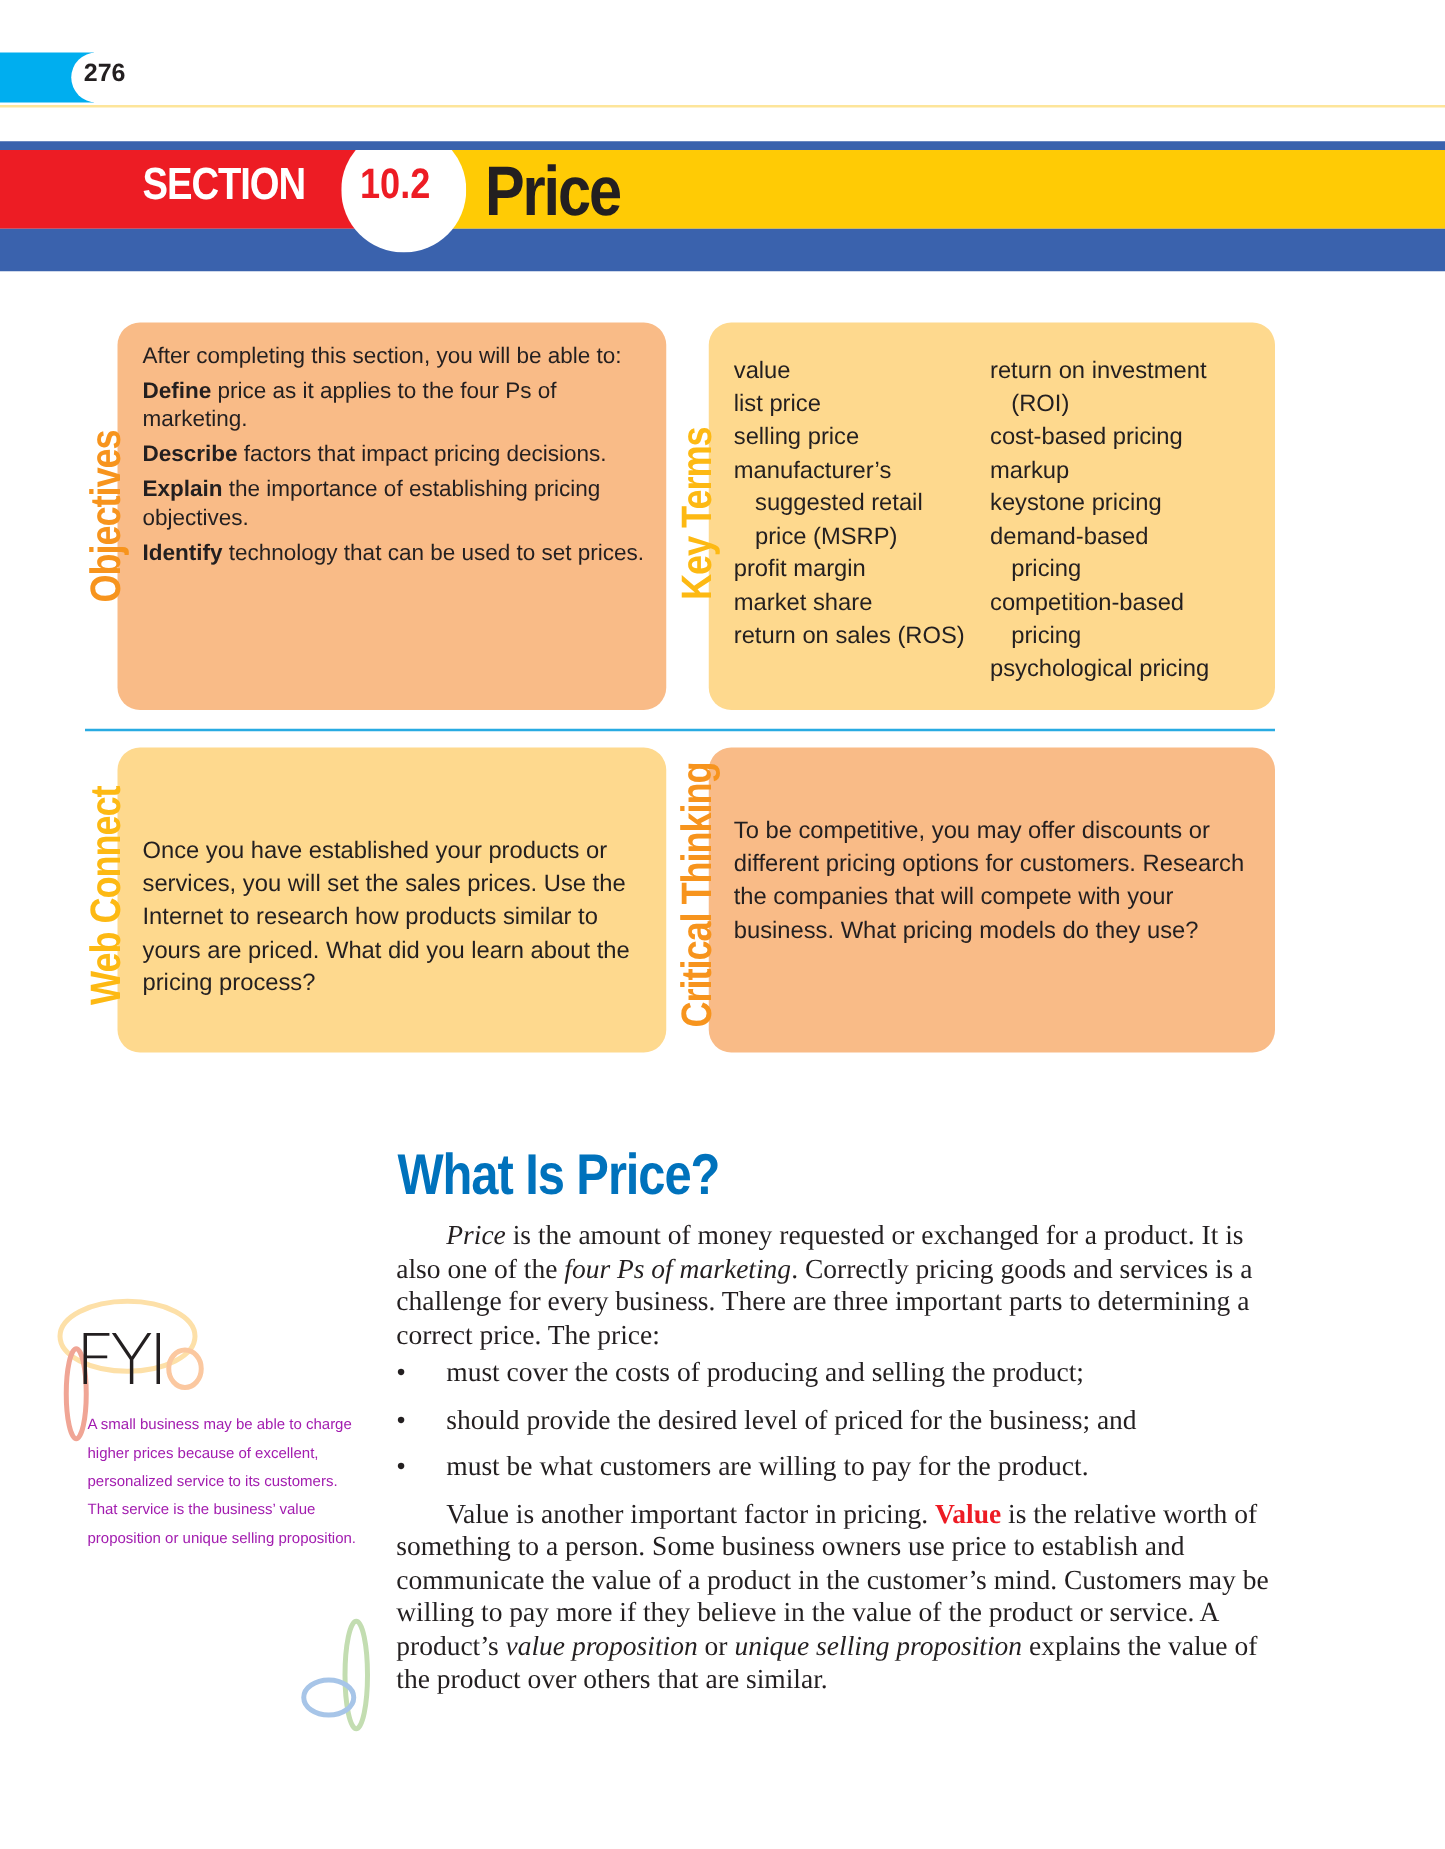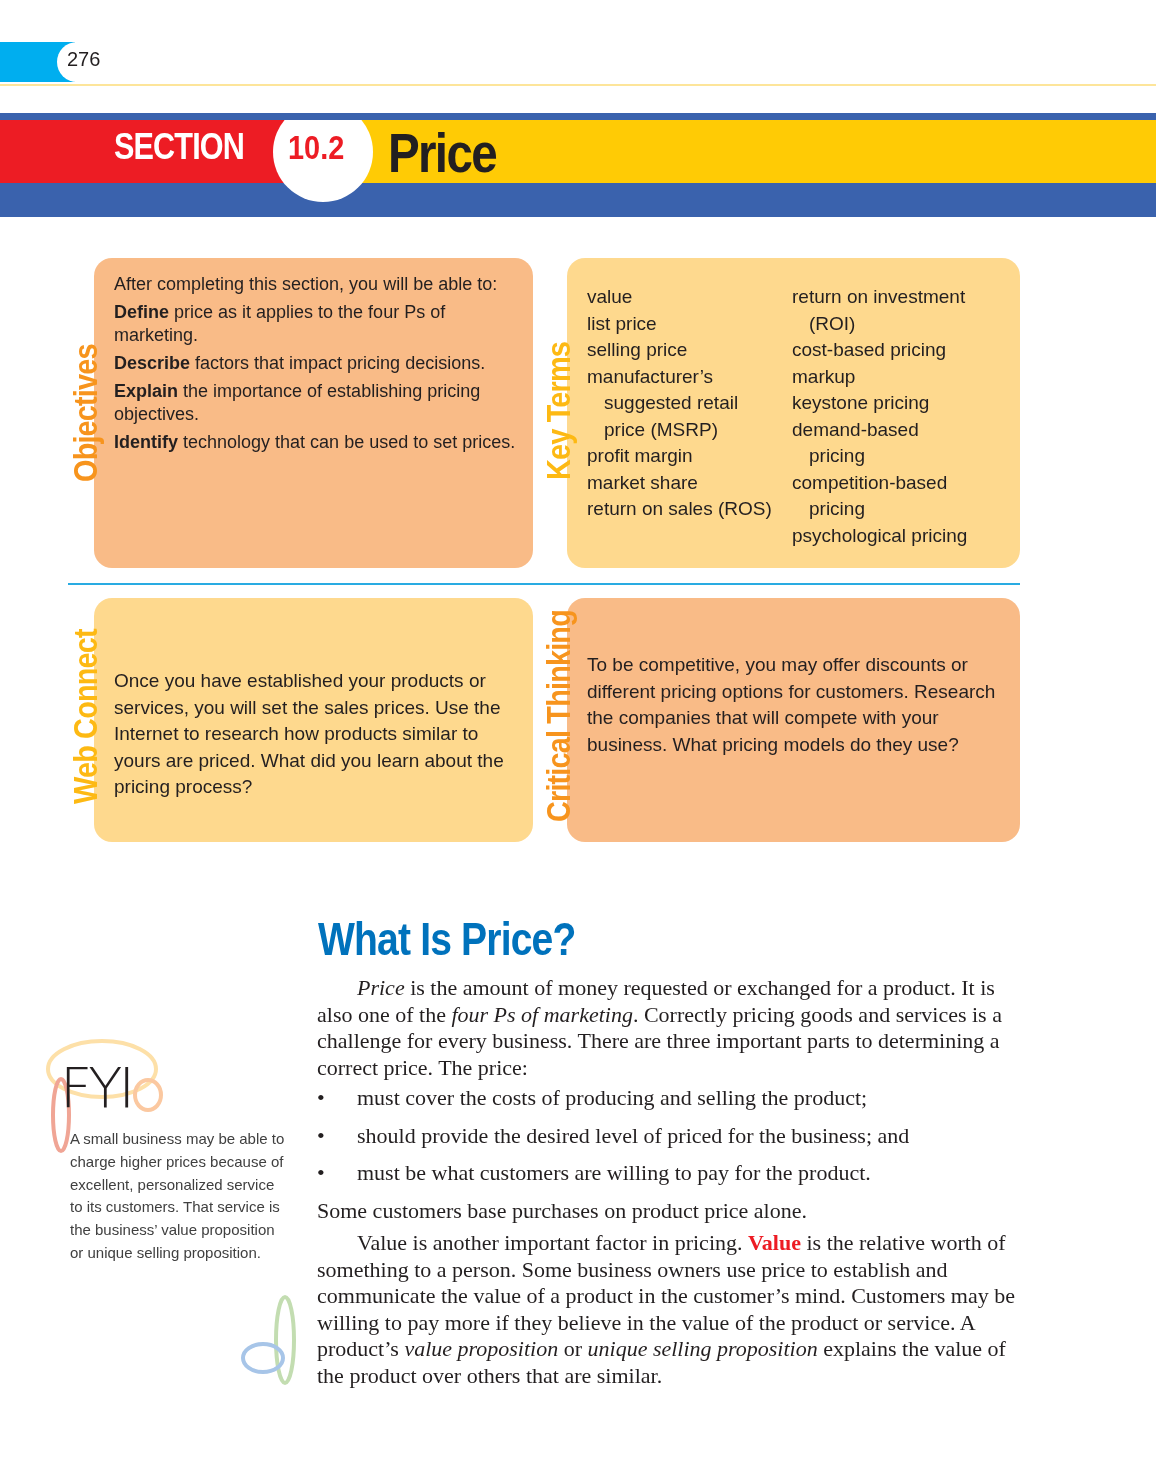--- a/index.html
+++ b/index.html
@@ -2,21 +2,21 @@
 <html><head>
 <meta charset="utf-8">
 <style>
   * { box-sizing: border-box; margin: 0; padding: 0; }
   html, body { width: 1156px; height: 1479px; background: #ffffff; overflow: hidden; }
   body { position: relative; font-family: "Liberation Sans", sans-serif; color: #231f20; }
 
   
   .pagetab { position: absolute; left: 0; top: 42px; width: 75px; height: 40px; background: #00aeef; }
   .pagenum-bubble { position: absolute; left: 57px; top: 42px; width: 60px; height: 40px; background: #fff; border-radius: 20px 0 0 20px; }
-  .pagenum { position: absolute; left: 67px; top: 48px; font-weight: normal; font-size: 20px; color: #231f20; }
+  .pagenum { position: absolute; left: 67px; top: 48px; font-weight: bold; font-size: 20px; color: #231f20; }
   .topline { position: absolute; left: 0; top: 84px; width: 1156px; height: 2px; background: #fde59a; }
 
   
   .band-top { position: absolute; left: 0; top: 113px; width: 1156px; height: 7px; background: #3a62ad; }
   .band-red { position: absolute; left: 0; top: 120px; width: 330px; height: 63px; background: #ed1c24; }
   .band-yellow { position: absolute; left: 330px; top: 120px; width: 826px; height: 63px; background: #ffcb05; }
   .band-bottom { position: absolute; left: 0; top: 183px; width: 1156px; height: 34px; background: #3a62ad; }
   .section-circle { position: absolute; left: 273px; top: 102px; width: 100px; height: 100px; border-radius: 50%; background: #fff; clip-path: inset(18px 0 0 0); }
   .section-word { position: absolute; left: 114px; top: 126px; font-weight: bold; font-size: 36px; color: #fff; letter-spacing: -1px; transform: scaleX(0.85); transform-origin: left; }
   .section-num { position: absolute; left: 288px; top: 128px; font-weight: bold; font-size: 34px; color: #ed1c24; transform: scaleX(0.85); transform-origin: left; }
@@ -55,21 +55,21 @@
   .article p { margin: 0; }
   .article .indent { text-indent: 40px; }
   .article ul { list-style: none; margin: 4px 0 6px 0; }
   .article li { position: relative; padding-left: 40px; margin-bottom: 11px; }
   .article li .bullet { position: absolute; left: 0; top: 0; }
   .article .term { color: #ed1c24; font-weight: bold; }
   .article i { font-style: italic; }
 
   
   .fyi-art { position: absolute; left: 40px; top: 1035px; width: 130px; height: 120px; }
-  .fyi-text { position: absolute; left: 70px; top: 1128px; width: 220px; font-size: 15px; line-height: 22.8px; color: #404040; }
+  .fyi-text { position: absolute; left: 70px; top: 1128px; width: 220px; font-size: 12px; line-height: 22.8px; color: #a21caf; }
   .deco-rings { position: absolute; left: 235px; top: 1290px; width: 70px; height: 100px; }
 </style>
 </head>
 <body>
 
 <div class="pagetab"></div>
 <div class="pagenum-bubble"></div>
 <div class="pagenum">276</div>
 <div class="topline"></div>
 
@@ -129,21 +129,20 @@
 <div class="box-text ct-text">To be competitive, you may offer discounts or different pricing options for customers. Research the companies that will compete with your business. What pricing models do they use?</div>
 
 <h2 class="h2">What Is Price?</h2>
 <div class="article">
   <p class="indent"><i>Price</i><span> is the amount of money requested or exchanged for a product. It is also one of the </span><i>four Ps of marketing</i><span>. Correctly pricing goods and services is a challenge for every business. There are three important parts to determining a correct price. The price:</span></p>
   <ul>
     <li><span class="bullet">•</span><span>must cover the costs of producing and selling the product;</span></li>
     <li><span class="bullet">•</span><span>should provide the desired level of priced for the business; and</span></li>
     <li><span class="bullet">•</span><span>must be what customers are willing to pay for the product.</span></li>
   </ul>
-  <p style="margin-bottom:6px;">Some customers base purchases on product price alone.</p>
   <p class="indent"><span>Value is another important factor in pricing. </span><span class="term">Value</span><span> is the relative worth of something to a person. Some business owners use price to establish and communicate the value of a product in the customer’s mind. Customers may be willing to pay more if they believe in the value of the product or service. A product’s </span><i>value proposition</i><span> or </span><i>unique selling proposition</i><span> explains the value of the product over others that are similar.</span></p>
 </div>
 
 <div class="fyi-art">
   <svg width="130" height="120" viewBox="0 0 130 120">
     <ellipse cx="62" cy="34" rx="54" ry="28" fill="none" stroke="#fde0a8" stroke-width="4"></ellipse>
     <ellipse cx="108" cy="60" rx="13" ry="15" fill="none" stroke="#fbc8a0" stroke-width="4"></ellipse>
     <ellipse cx="21" cy="80" rx="8" ry="36" fill="none" stroke="#f0a595" stroke-width="4"></ellipse>
     <text x="20" y="72" font-family="DejaVu Sans, sans-serif" font-size="56" font-weight="300" fill="#231f20" letter-spacing="-4">FYI</text>
   </svg>

